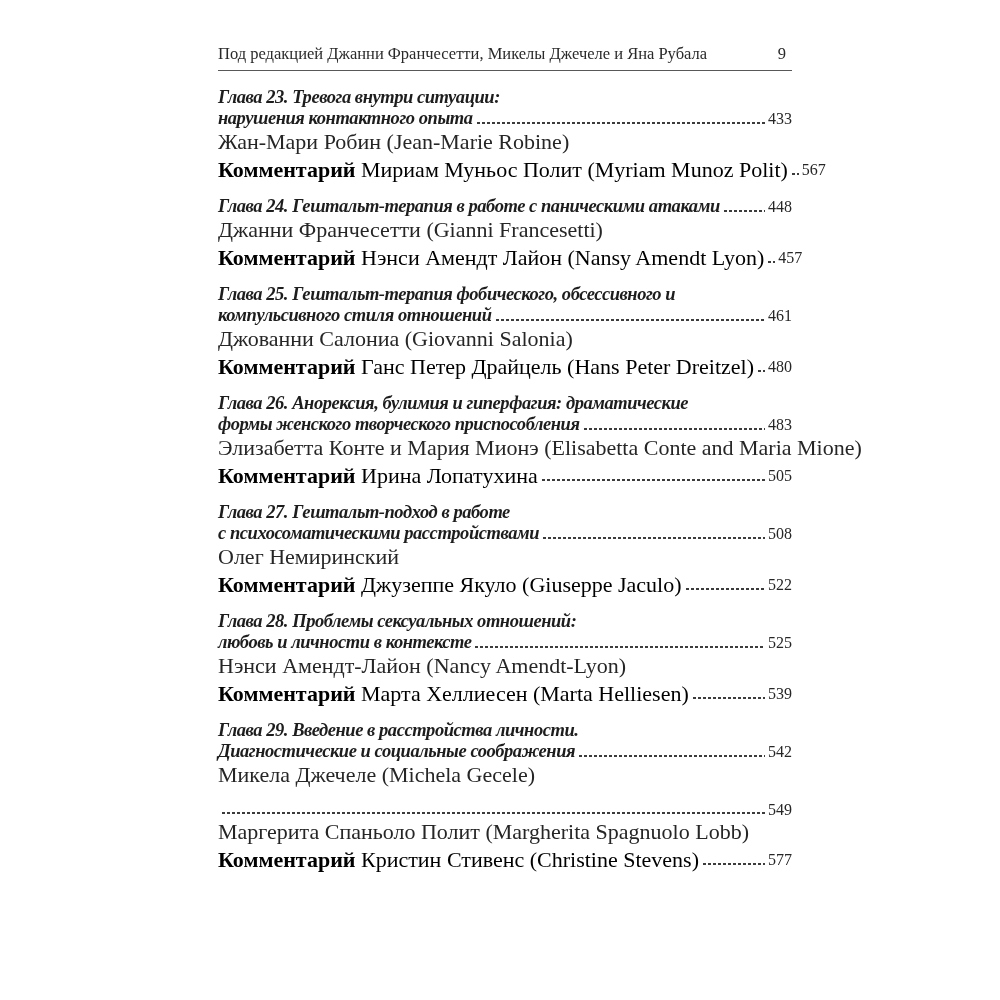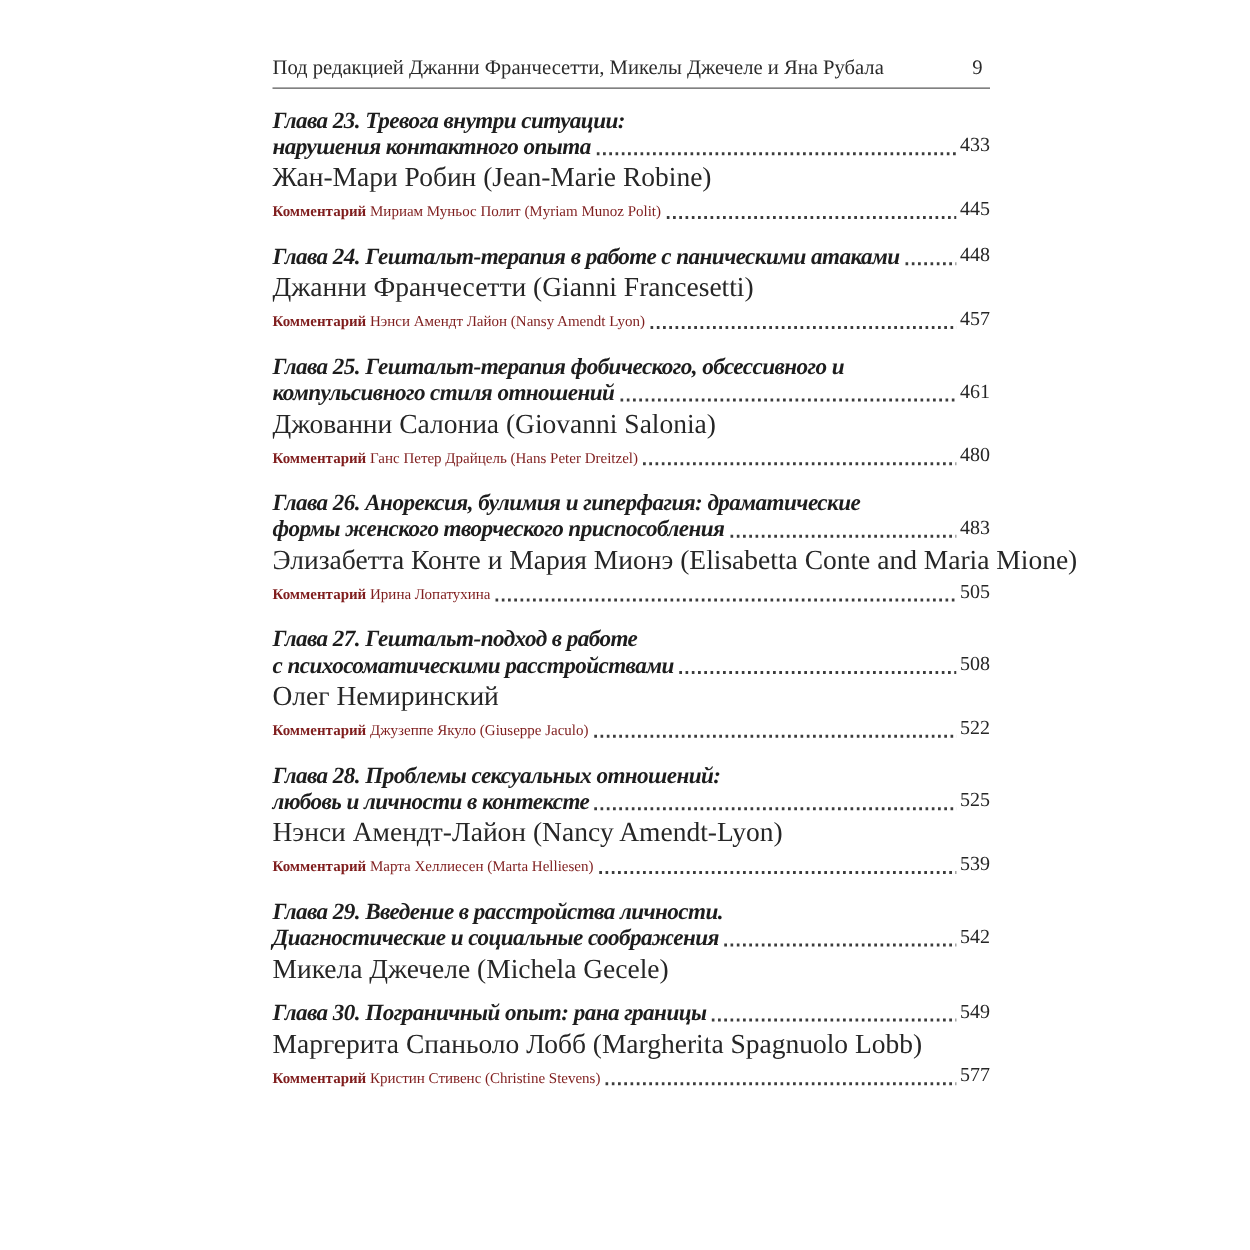--- a/index.html
+++ b/index.html
@@ -42,21 +42,21 @@
   .title-line {
     font-family: Liberation Serif, serif;
     font-weight: 700;
     font-style: italic;
     font-size: 18.5px;
     line-height: 21px;
     letter-spacing: -0.45px;
     color: #1d1d1d;
     white-space: nowrap;
   }
-  .row { display: flex; align-items: flex-start; }
+  .row { display: flex; align-items: center; }
   .leader {
     flex: 1 1 auto;
     min-width: 8px;
     align-self: flex-end;
     height: 4px;
     margin: 0 3px 4px 3px;
     background-image: radial-gradient(circle, #3c3c3c 1.15px, rgba(0,0,0,0) 1.35px);
     background-size: 5px 4px;
     background-repeat: repeat-x;
     background-position: left bottom;
@@ -71,24 +71,24 @@
   }
   .author {
     font-size: 22px;
     line-height: 21px;
     margin-top: 2px;
     white-space: nowrap;
     color: #262626;
   }
   .comment-row { margin-top: 7px; }
   .comment-text {
-    font-size: 12px;
+    font-size: 22px;
     line-height: 21px;
     white-space: nowrap;
-    color: #7f1d1d;
+    color: #000000;
   }
   .comment-label { font-weight: 700; }
 </style>
 </head>
 <body>
 
 <div class="page">
   <div class="content">
     <div class="header-row">
       <span class="header-title">Под редакцией Джанни Франчесетти, Микелы Джечеле и Яна Рубала</span>
@@ -99,21 +99,21 @@
           <div class="title-line">Глава 23. Тревога внутри ситуации:</div>
           <div class="row title-row">
             <span class="title-line">нарушения контактного опыта</span>
             <span class="leader"></span>
             <span class="pagenum">433</span>
           </div>
           <div class="author">Жан-Мари Робин (Jean-Marie Robine)</div>
           <div class="row comment-row">
             <span class="comment-text"><b class="comment-label">Комментарий</b> Мириам Муньос Полит (Myriam Munoz Polit)</span>
             <span class="leader"></span>
-            <span class="pagenum">445</span>
+            <span class="pagenum">567</span>
           </div>
         </div>
         <div class="entry">
           <div class="row title-row">
             <span class="title-line">Глава 24. Гештальт-терапия в работе с паническими атаками</span>
             <span class="leader"></span>
             <span class="pagenum">448</span>
           </div>
           <div class="author">Джанни Франчесетти (Gianni Francesetti)</div>
           <div class="row comment-row">
@@ -182,25 +182,24 @@
           <div class="title-line">Глава 29. Введение в расстройства личности.</div>
           <div class="row title-row">
             <span class="title-line">Диагностические и социальные соображения</span>
             <span class="leader"></span>
             <span class="pagenum">542</span>
           </div>
           <div class="author">Микела Джечеле (Michela Gecele)</div>
         </div>
         <div class="entry">
           <div class="row title-row">
-            <span class="title-line">Глава 30. Пограничный опыт: рана границы</span>
             <span class="leader"></span>
             <span class="pagenum">549</span>
           </div>
-          <div class="author">Маргерита Спаньоло Лобб (Margherita Spagnuolo Lobb)</div>
+          <div class="author">Маргерита Спаньоло Полит (Margherita Spagnuolo Lobb)</div>
           <div class="row comment-row">
             <span class="comment-text"><b class="comment-label">Комментарий</b> Кристин Стивенс (Christine Stevens)</span>
             <span class="leader"></span>
             <span class="pagenum">577</span>
           </div>
         </div>
       </div>
   </div>
 </div>
 

